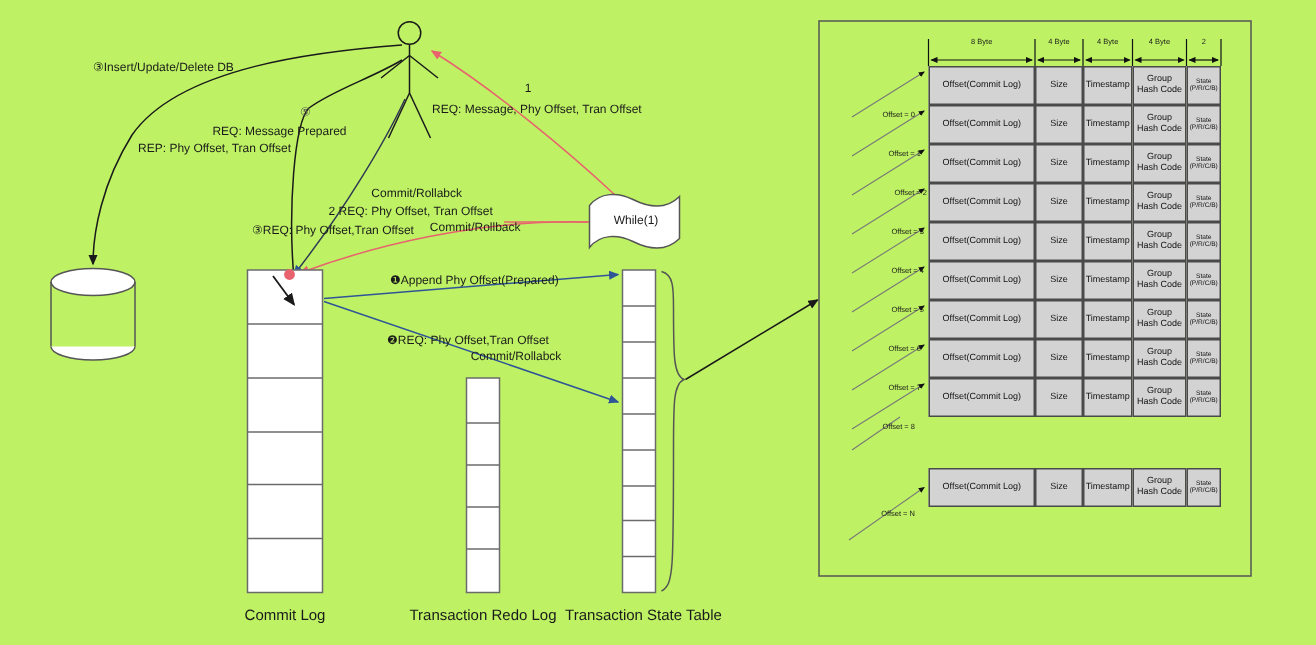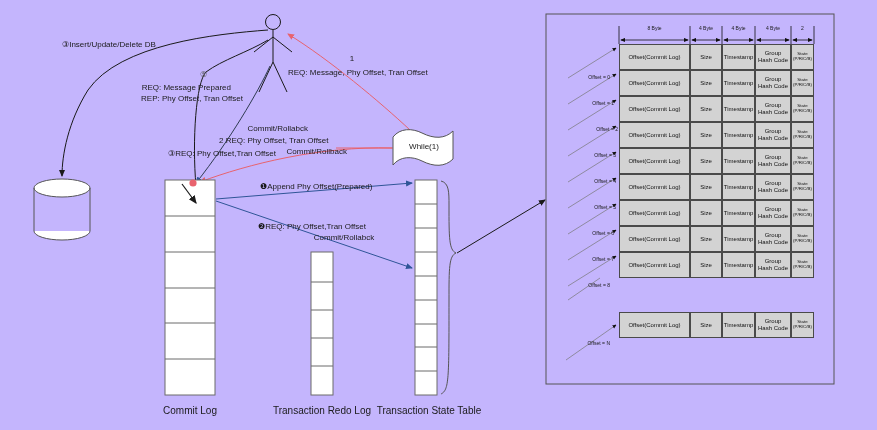--- a/index.html
+++ b/index.html
@@ -5,21 +5,21 @@
   * { box-sizing: border-box; }
   html, body {
     margin: 0; padding: 0;
     background: #ffffff;
     font-family: "Liberation Sans", sans-serif;
   }
   #canvas {
     position: relative;
     width: 877px;
     height: 430px;
-    background: #c4b5fd;
+    background: #bef264;
     overflow: hidden;
     text-decoration: underline;
   }
   svg.layer {
     position: absolute;
     left: 0; top: 0;
     width: 877px; height: 430px;
     overflow: visible;
   }
   .lbl {
@@ -180,21 +180,21 @@
       <line x1="566" y1="360" x2="616" y2="325" marker-end="url(#ar-tiny)"></line>
     </g>
   </svg>
 
   <div class="lbl t8" style="left:62px; top:40px;">③Insert/Update/Delete DB</div>
 
   <div class="lbl t8" style="left:200px; top:70px; color:#555;">⑤</div>
 
   <div class="lbl t8 lbl-r" style="left:0px; width:231px; top:83px;">REQ: Message Prepared</div>
 
-  <div class="lbl t8 lbl-r" style="left:0px; width:243px; top:94px;">REP: Phy Offset, Tran Offset</div>
+  <div class="lbl t8 lbl-r" style="left:0px; width:194px; top:94px;">REP: Phy Offset, Tran Offset</div>
 
   <div class="lbl t8" style="left:168px; top:113px;margin-top:36px;">③REQ: Phy Offset,Tran Offset</div>
 
   <div class="lbl t8 lbl-r" style="left:168px; width:140px; top:124px;">Commit/Rollabck</div>
 
   <div class="lbl t8" style="left:219px; top:136px;">2 REQ: Phy Offset, Tran Offset</div>
 
   <div class="lbl t8 lbl-r" style="left:219px; width:128px; top:147px;">Commit/Rollback</div>
 
   <div class="lbl t8 lbl-c" style="left:342px; width:20px; top:54px;">1</div>

